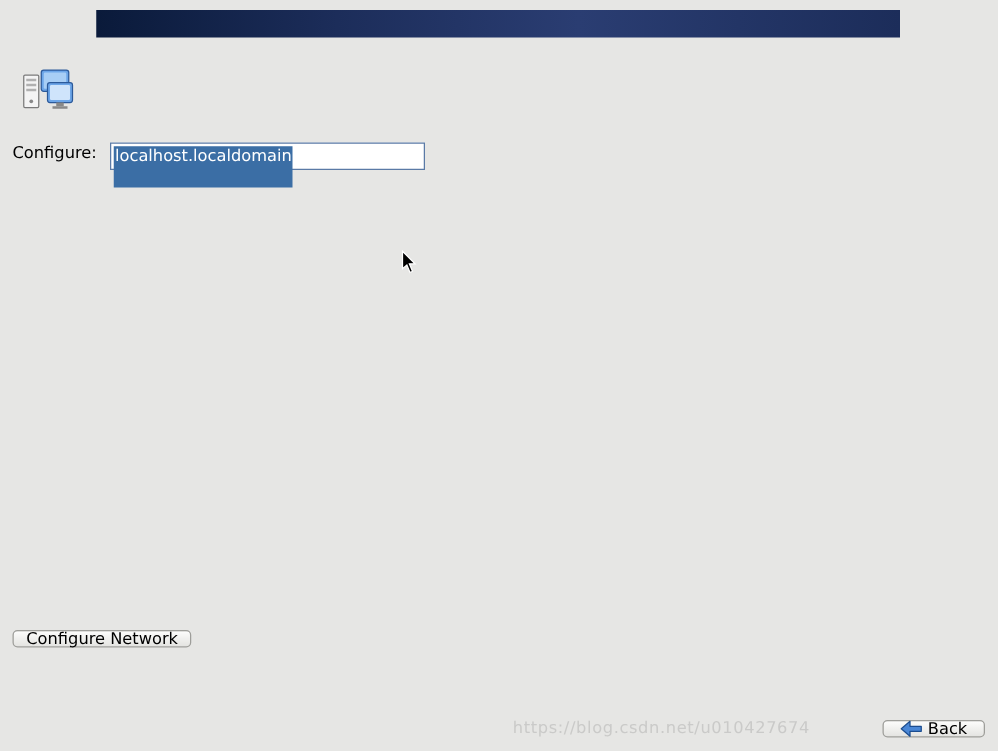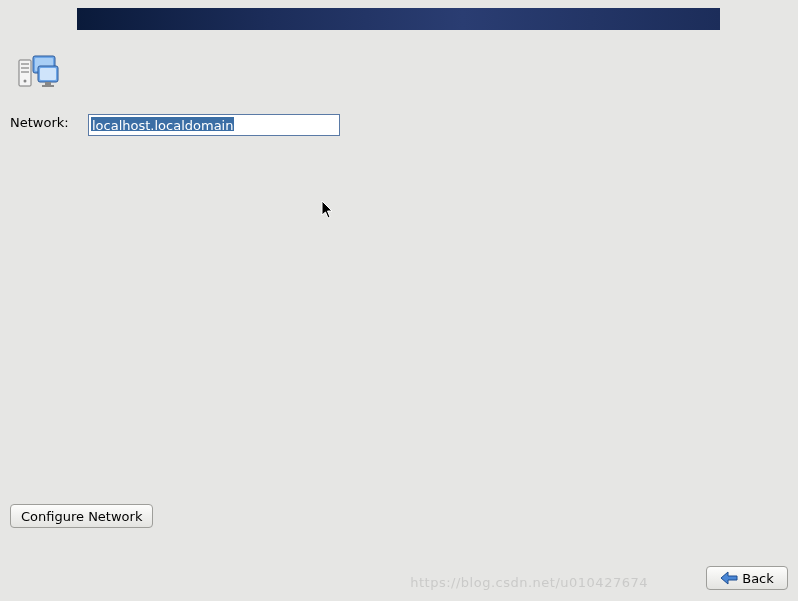--- a/index.html
+++ b/index.html
@@ -51,42 +51,42 @@
       align-items: center;
       gap: 8px;
     }
     .hostname-label {
       font-size: 13px;
     }
     .hostname-text-sel {
       position: absolute;
       top: 117px;
       left: 91px;
-      height: 14px;
+      height: 33px;
       background: #3b6ea5;
       color: #fff;
       font-size: 13px;
       padding: 0 1px;
       line-height: 18px;
       pointer-events: none;
     }
     .hostname-input-frame {
       position: absolute;
       top: 114px;
       left: 88px;
       width: 252px;
       height: 22px;
       border: 1px solid #5a7aa6;
       background: #fff;
     }
     .btn {
       display: inline-flex;
       align-items: center;
       gap: 4px;
-      height: 24px;
+      height: 14px;
       padding: 0 10px;
       background: linear-gradient(to bottom, #fdfdfc 0%, #f0f0ee 50%, #e4e4e1 100%);
       border: 1px solid #9e9e9a;
       border-radius: 4px;
       font-size: 13px;
       font-family: inherit;
       cursor: pointer;
       color: #000;
     }
     .configure-btn {
@@ -149,21 +149,21 @@
 
       <rect x="20" y="14" width="20" height="16" rx="2" fill="#6da6e8" stroke="#2c5a9a" stroke-width="1"></rect>
       <rect x="22" y="16" width="16" height="12" rx="1" fill="#cfe4fb"></rect>
       <rect x="27" y="30" width="6" height="3" fill="#888"></rect>
       <rect x="24" y="33" width="12" height="2" fill="#888"></rect>
     </svg>
   </span>
 </div>
 
 <div class="hostname-row">
-  <span class="hostname-label">Network:</span>
+  <span class="hostname-label">Configure:</span>
 </div>
 
 <div class="hostname-input-frame"></div>
 <div class="hostname-text-sel">localhost.localdomain</div>
 
 <button class="btn configure-btn">
   <span>Configure Network</span>
 </button>
 
 <div class="nav-row">

